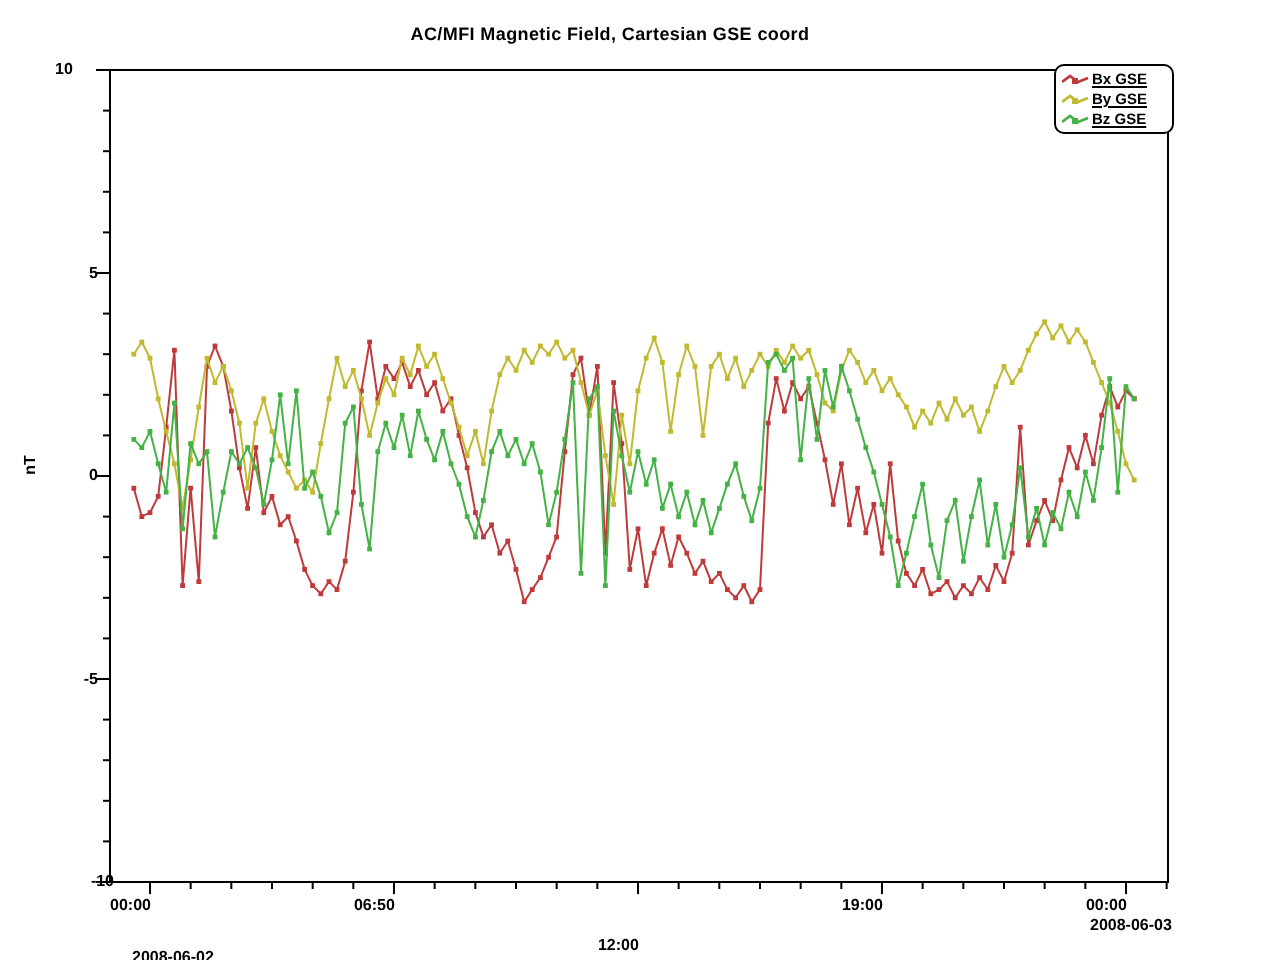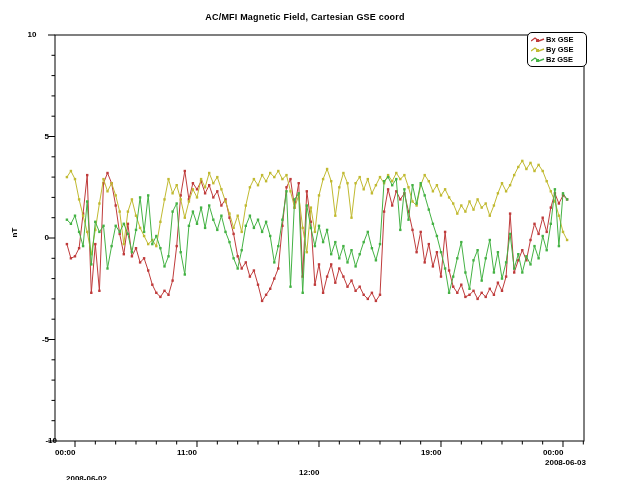--- a/index.html
+++ b/index.html
@@ -9,21 +9,21 @@
               font-size:9px;font-weight:bold;letter-spacing:.2px;}
   #y-axis-label{position:absolute;left:10px;top:228px;font-size:8px;font-weight:bold;
                 transform:rotate(-90deg);transform-origin:center;}
   svg{position:absolute;left:0;top:0;}
   .ytick-label{position:absolute;font-size:8px;font-weight:bold;text-align:right;width:34px;}
   .xtick-label{position:absolute;font-size:8px;font-weight:bold;text-align:left;width:40px;}
   .xdate-label{position:absolute;font-size:8px;font-weight:bold;text-align:left;width:60px;}
   #legend{position:absolute;left:527px;top:32px;width:53px;border:1px solid #000;
           border-radius:5px;background:#fff;padding:2px 2px 2px 3px;display:flex;
           flex-direction:column;gap:1px;}
-  .legend-row{display:flex;align-items:flex-end;height:9px;}
+  .legend-row{display:flex;align-items:flex-end;height:9px;text-decoration:underline;}
   .legend-row svg{position:static;flex:0 0 14px;}
   .legend-label{font-size:7.5px;font-weight:bold;white-space:nowrap;margin-left:1px;}
 </style>
 </head>
 <body>
 
 <div id="chart">
   <div id="plot-title">AC/MFI  Magnetic Field, Cartesian GSE coord</div>
   <div id="y-axis-label">nT</div>
 
@@ -482,18 +482,18 @@
       <span class="legend-label">Bz GSE</span>
     </div>
   </div>
 <div class="ytick-label" style="left: 15px; top: 30px; text-align: center;">10</div>
     <div class="ytick-label" style="left: 15px; top: 131.5px;">5</div>
     <div class="ytick-label" style="left: 15px; top: 233px;">0</div>
     <div class="ytick-label" style="left: 15px; top: 334.5px;">-5</div>
     <div class="ytick-label" style="left: 23px; top: 436px;">-10</div>
     <div class="xtick-label" style="left: 55px; top: 448px;">00:00</div>
     <div class="xdate-label" style="left: 66px; top: 474px;">2008-06-02</div>
-    <div class="xtick-label" style="left: 176.998px; top: 448px;">11:00</div>
+    <div class="xtick-label" style="left: 176.998px; top: 448px;">06:50</div>
     <div class="xtick-label" style="left: 298.996px; top: 468px;">12:00</div>
     <div class="xtick-label" style="left: 420.994px; top: 448px;">19:00</div>
     <div class="xtick-label" style="left: 542.992px; top: 448px;">00:00</div>
     <div class="xdate-label" style="left: 545px; top: 458px;">2008-06-03</div>
   </div>
 
 </body></html>

